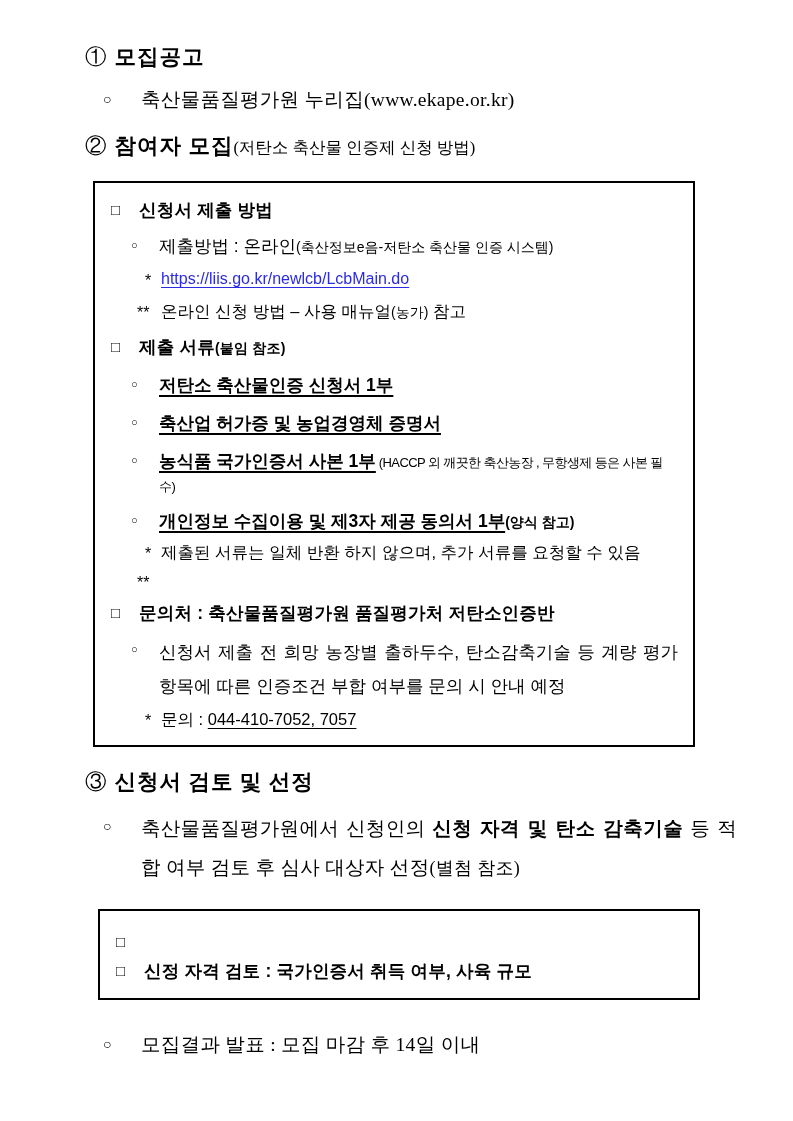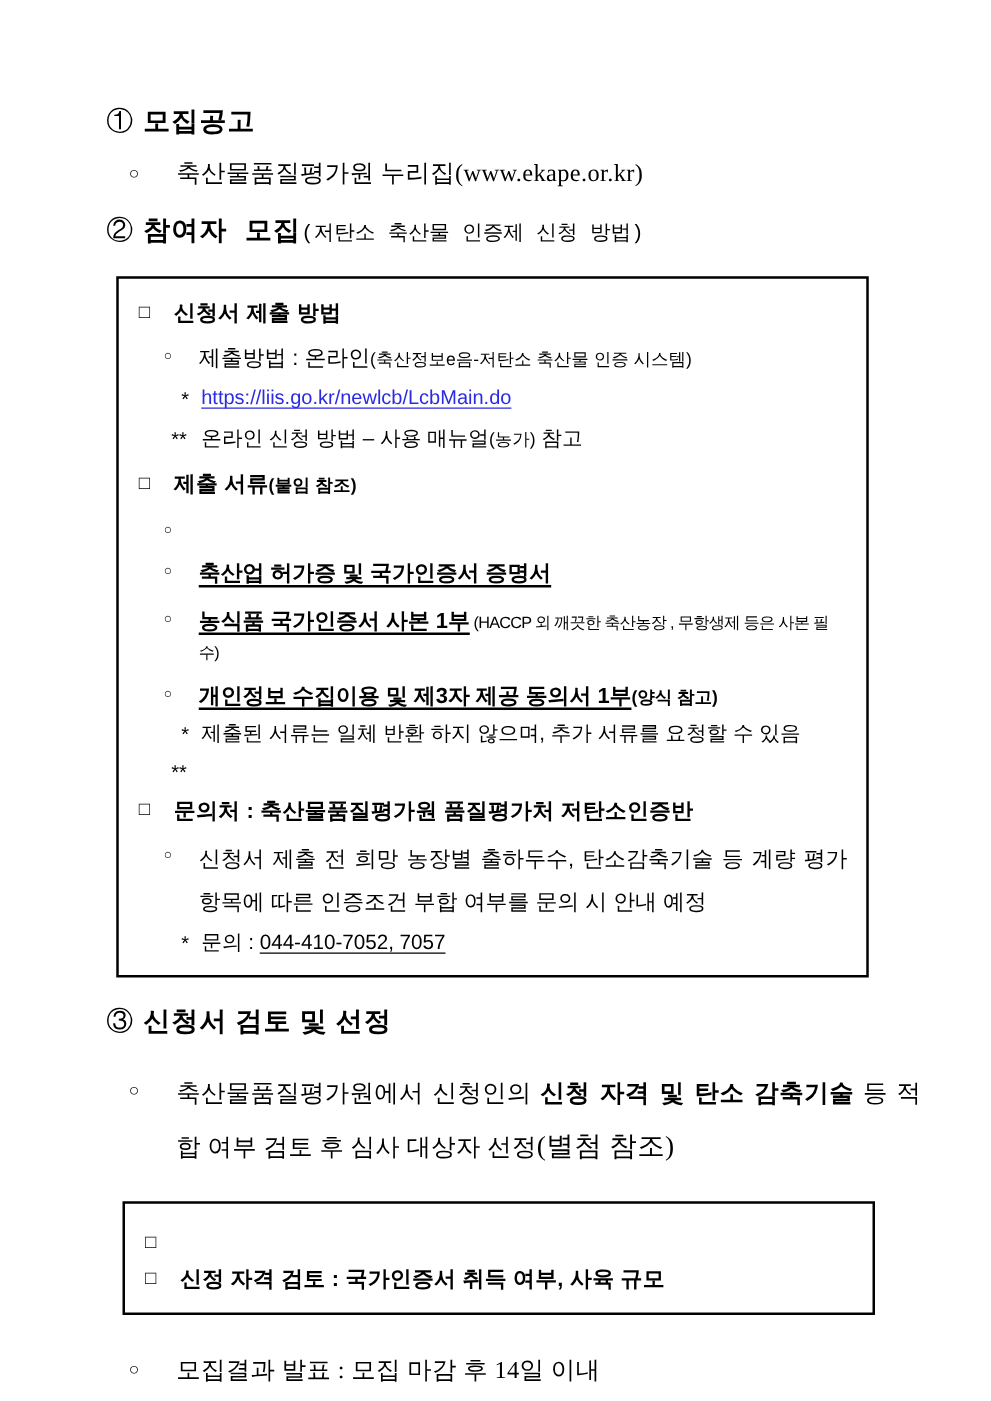--- a/index.html
+++ b/index.html
@@ -1,32 +1,32 @@
 <!DOCTYPE html>
 <html lang="ko"><head>
 <meta charset="utf-8">
 <style>
   html,body{margin:0;padding:0;background:#ffffff;}
   body{
     width:793px;height:1121px;overflow:hidden;color:#000;
     font-family:"Liberation Serif","DejaVu Serif",serif;
     -webkit-font-smoothing:antialiased;
   }
-  .page{box-sizing:border-box;width:793px;height:1121px;padding:84px 56px 0 85px;}
+  .page{box-sizing:border-box;width:793px;height:1121px;padding:44px 56px 0 85px;}
 
   
   .sec{font-size:21.5px;font-weight:700;letter-spacing:1px;line-height:1.3;}
   .sec .num{margin-right:7px;font-weight:400;}
   .sec-sub{font-size:16.5px;font-weight:400;letter-spacing:0;}
 
   
   .sbul{display:flex;align-items:flex-start;margin-left:18px;font-size:19.5px;line-height:1.5;letter-spacing:0.3px;}
   .sbul .mk{flex:0 0 38px;font-size:14px;padding-top:4px;}
   .sbul .bold-sans{font-family:"Liberation Sans","DejaVu Sans",sans-serif;font-weight:700;letter-spacing:0.5px;}
-  .sbul .paren{font-size:22px;}
+  .sbul .paren{font-size:18px;}
   .just{text-align:justify;max-width:600px;}
 
   
   .box{
     box-sizing:border-box;border:2px solid #000;background:#fff;
     font-family:"Liberation Sans","DejaVu Sans",sans-serif;
   }
   .box1{width:602px;margin:20px 0 22px 8px;padding:15px 15px 13px 16px;}
   .box2{width:602px;margin:22px 0 30px 13px;padding:19px 15px 15px 16px;}
 
@@ -54,22 +54,22 @@
   .m14{margin-top:14px;} .m6{margin-top:6px;} .m5{margin-top:5px;}
 
   a.link{color:#2b2be2;text-underline-offset:3px;font-size:16px;}
   .ul{text-decoration:underline;text-underline-offset:3px;}
 
   .wrap2{line-height:1.95;text-align:justify;}
 
   
   .h1a{margin-bottom:13px;}
   .b1a{margin-bottom:19px;}
-  .h2a{margin-bottom:2px;font-family:Liberation Mono, monospace;}
-  .h3a{margin-bottom:24px;}
+  .h2a{margin-bottom:2px;}
+  .h3a{margin-bottom:12px;}
   .p3a{line-height:2.0;margin-bottom:0;}
   .h4a{margin-bottom:10px;}
   .b4a{margin-bottom:10px;}
 </style>
 </head>
 <body>
 
 <div class="page">
 
   <div class="sec h1a">
@@ -106,25 +106,26 @@
       <span><span>온라인 신청 방법 – 사용 매뉴얼</span><span class="small">(농가)</span><span> 참고</span></span>
     </div>
 
     <div class="row r-sq m10">
       <span class="mk mk-sq">□</span>
       <span><span>제출 서류</span><span class="small">(붙임 참조)</span></span>
     </div>
 
     <div class="row r-ci bu m14">
       <span class="mk mk-ci">○</span>
+      <span class="txt-main">저탄소 축산물인증 신청서 1부</span>
     </div>
 
     <div class="row r-ci bu m14">
       <span class="mk mk-ci">○</span>
-      <span class="txt-main">축산업 허가증 및 국가인증서 증명서</span>
+      <span class="txt-main">축산업 허가증 및 농업경영체 증명서</span>
     </div>
 
     <div class="row r-ci bu m14">
       <span class="mk mk-ci">○</span>
       <span><span class="txt-main">농식품 국가인증서 사본 1부</span><span class="small-cond nb"> (HACCP 외 깨끗한 축산농장 , 무항생제 등은 사본 필수)</span></span>
     </div>
 
     <div class="row r-ci bu m12">
       <span class="mk mk-ci">○</span>
       <span><span class="txt-main">개인정보 수집이용 및 제3자 제공 동의서 1부</span><span class="small">(양식 참고)</span></span>

